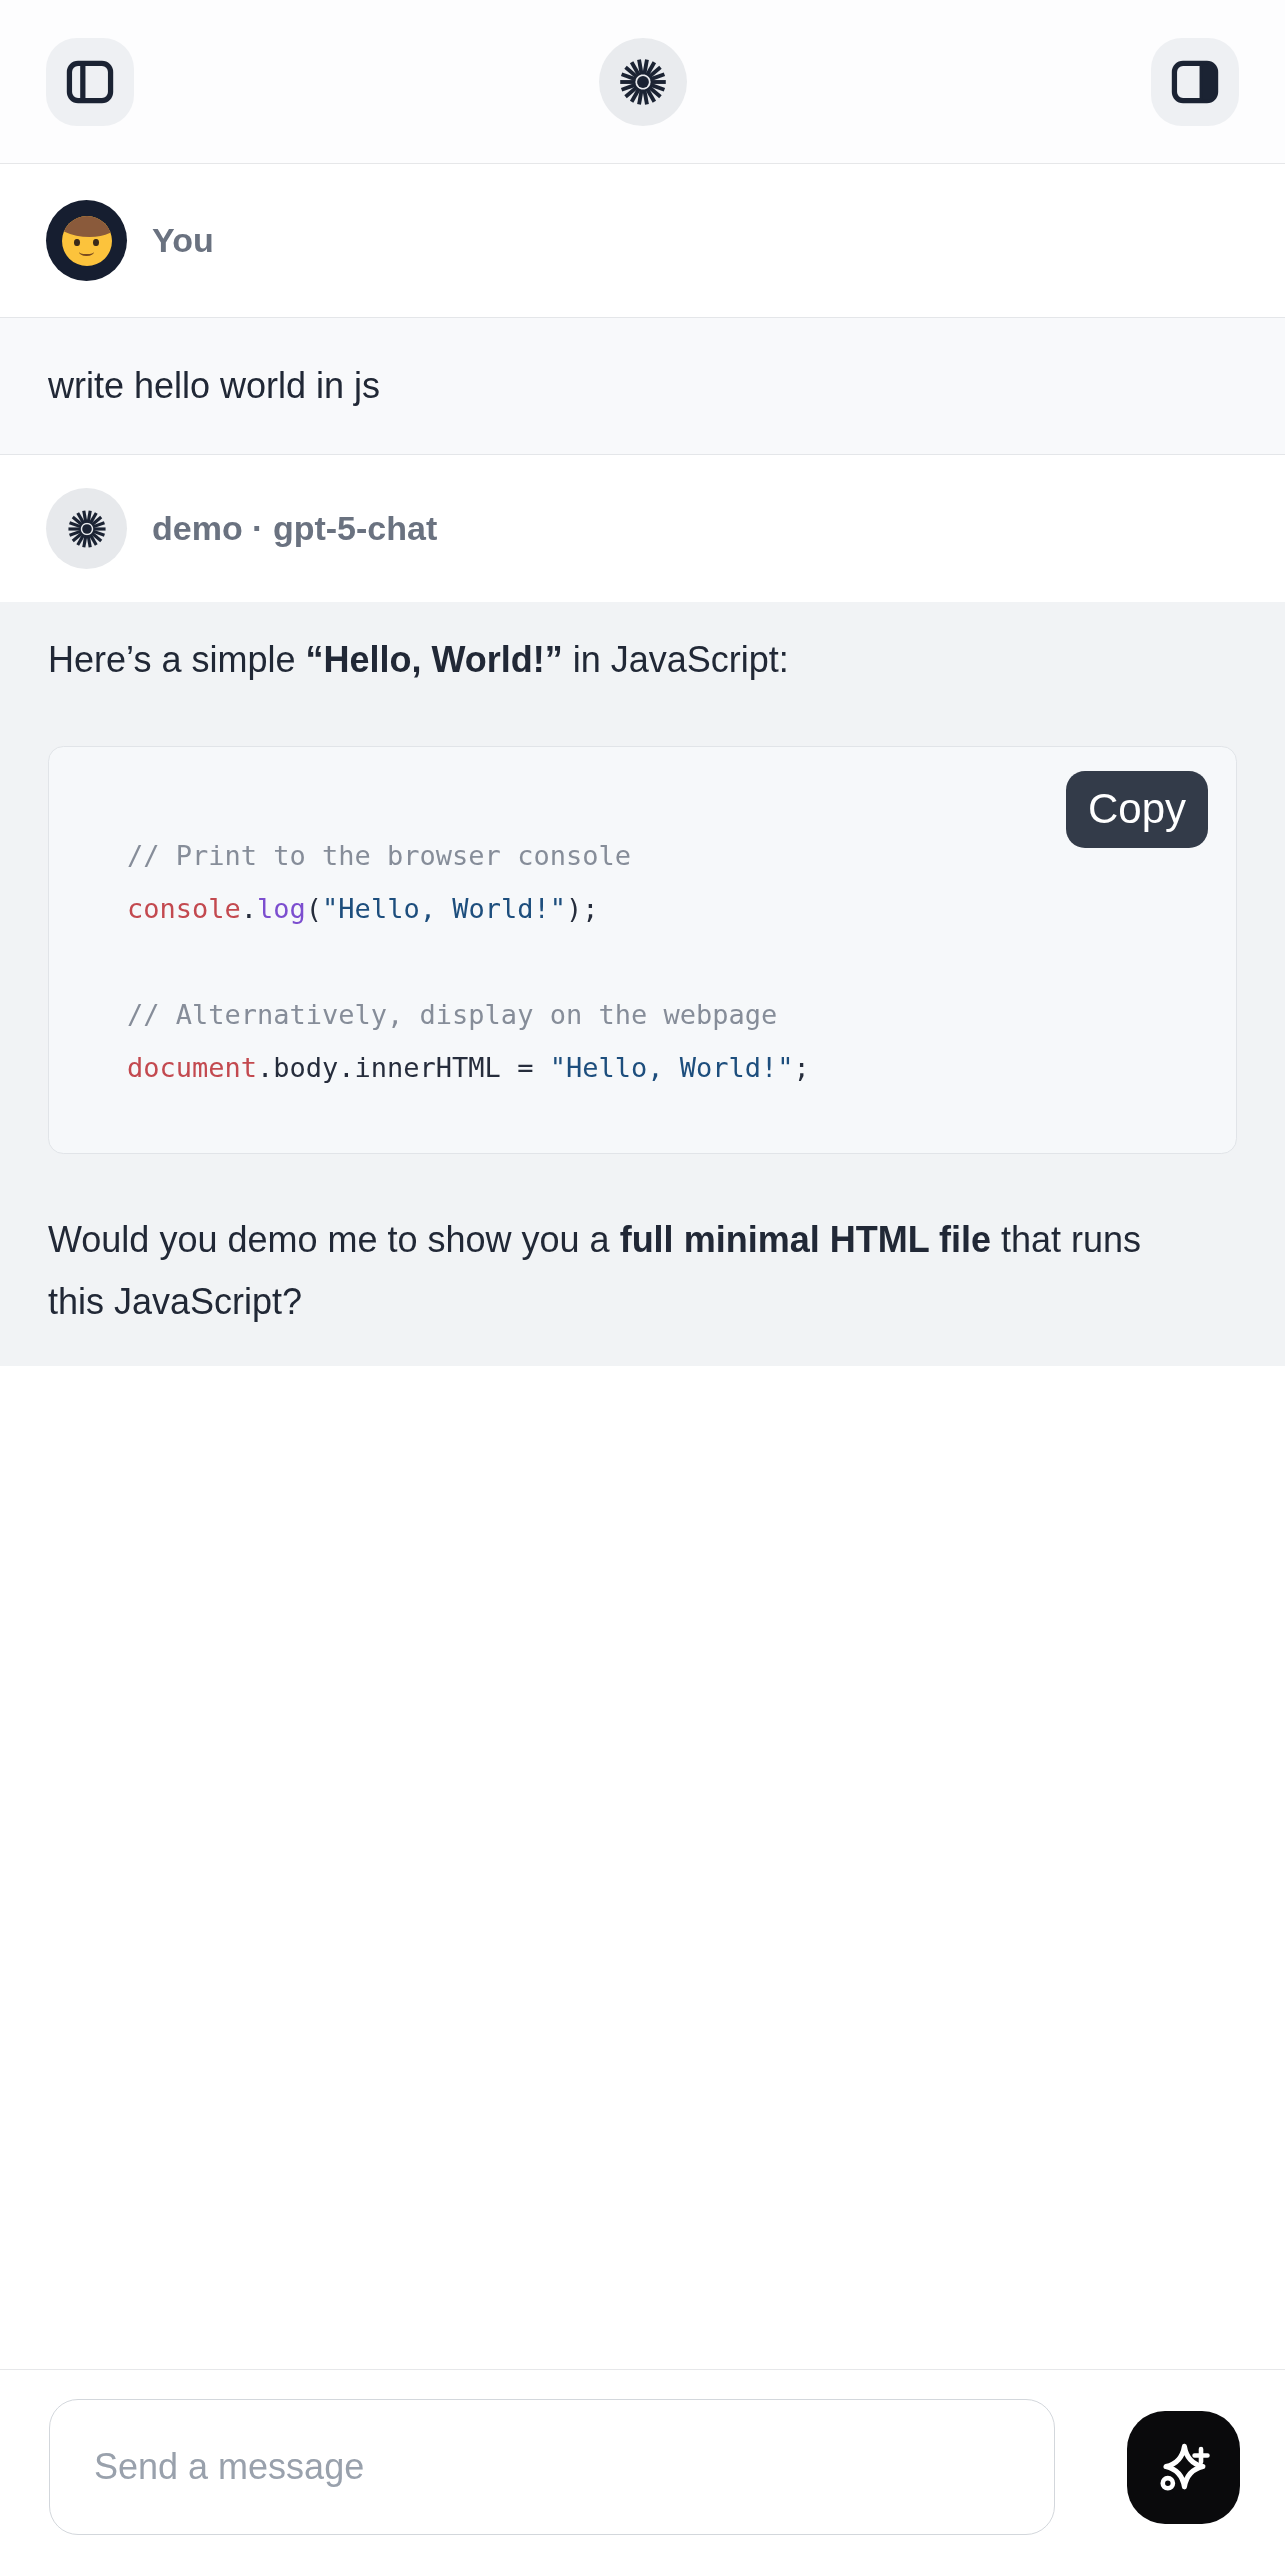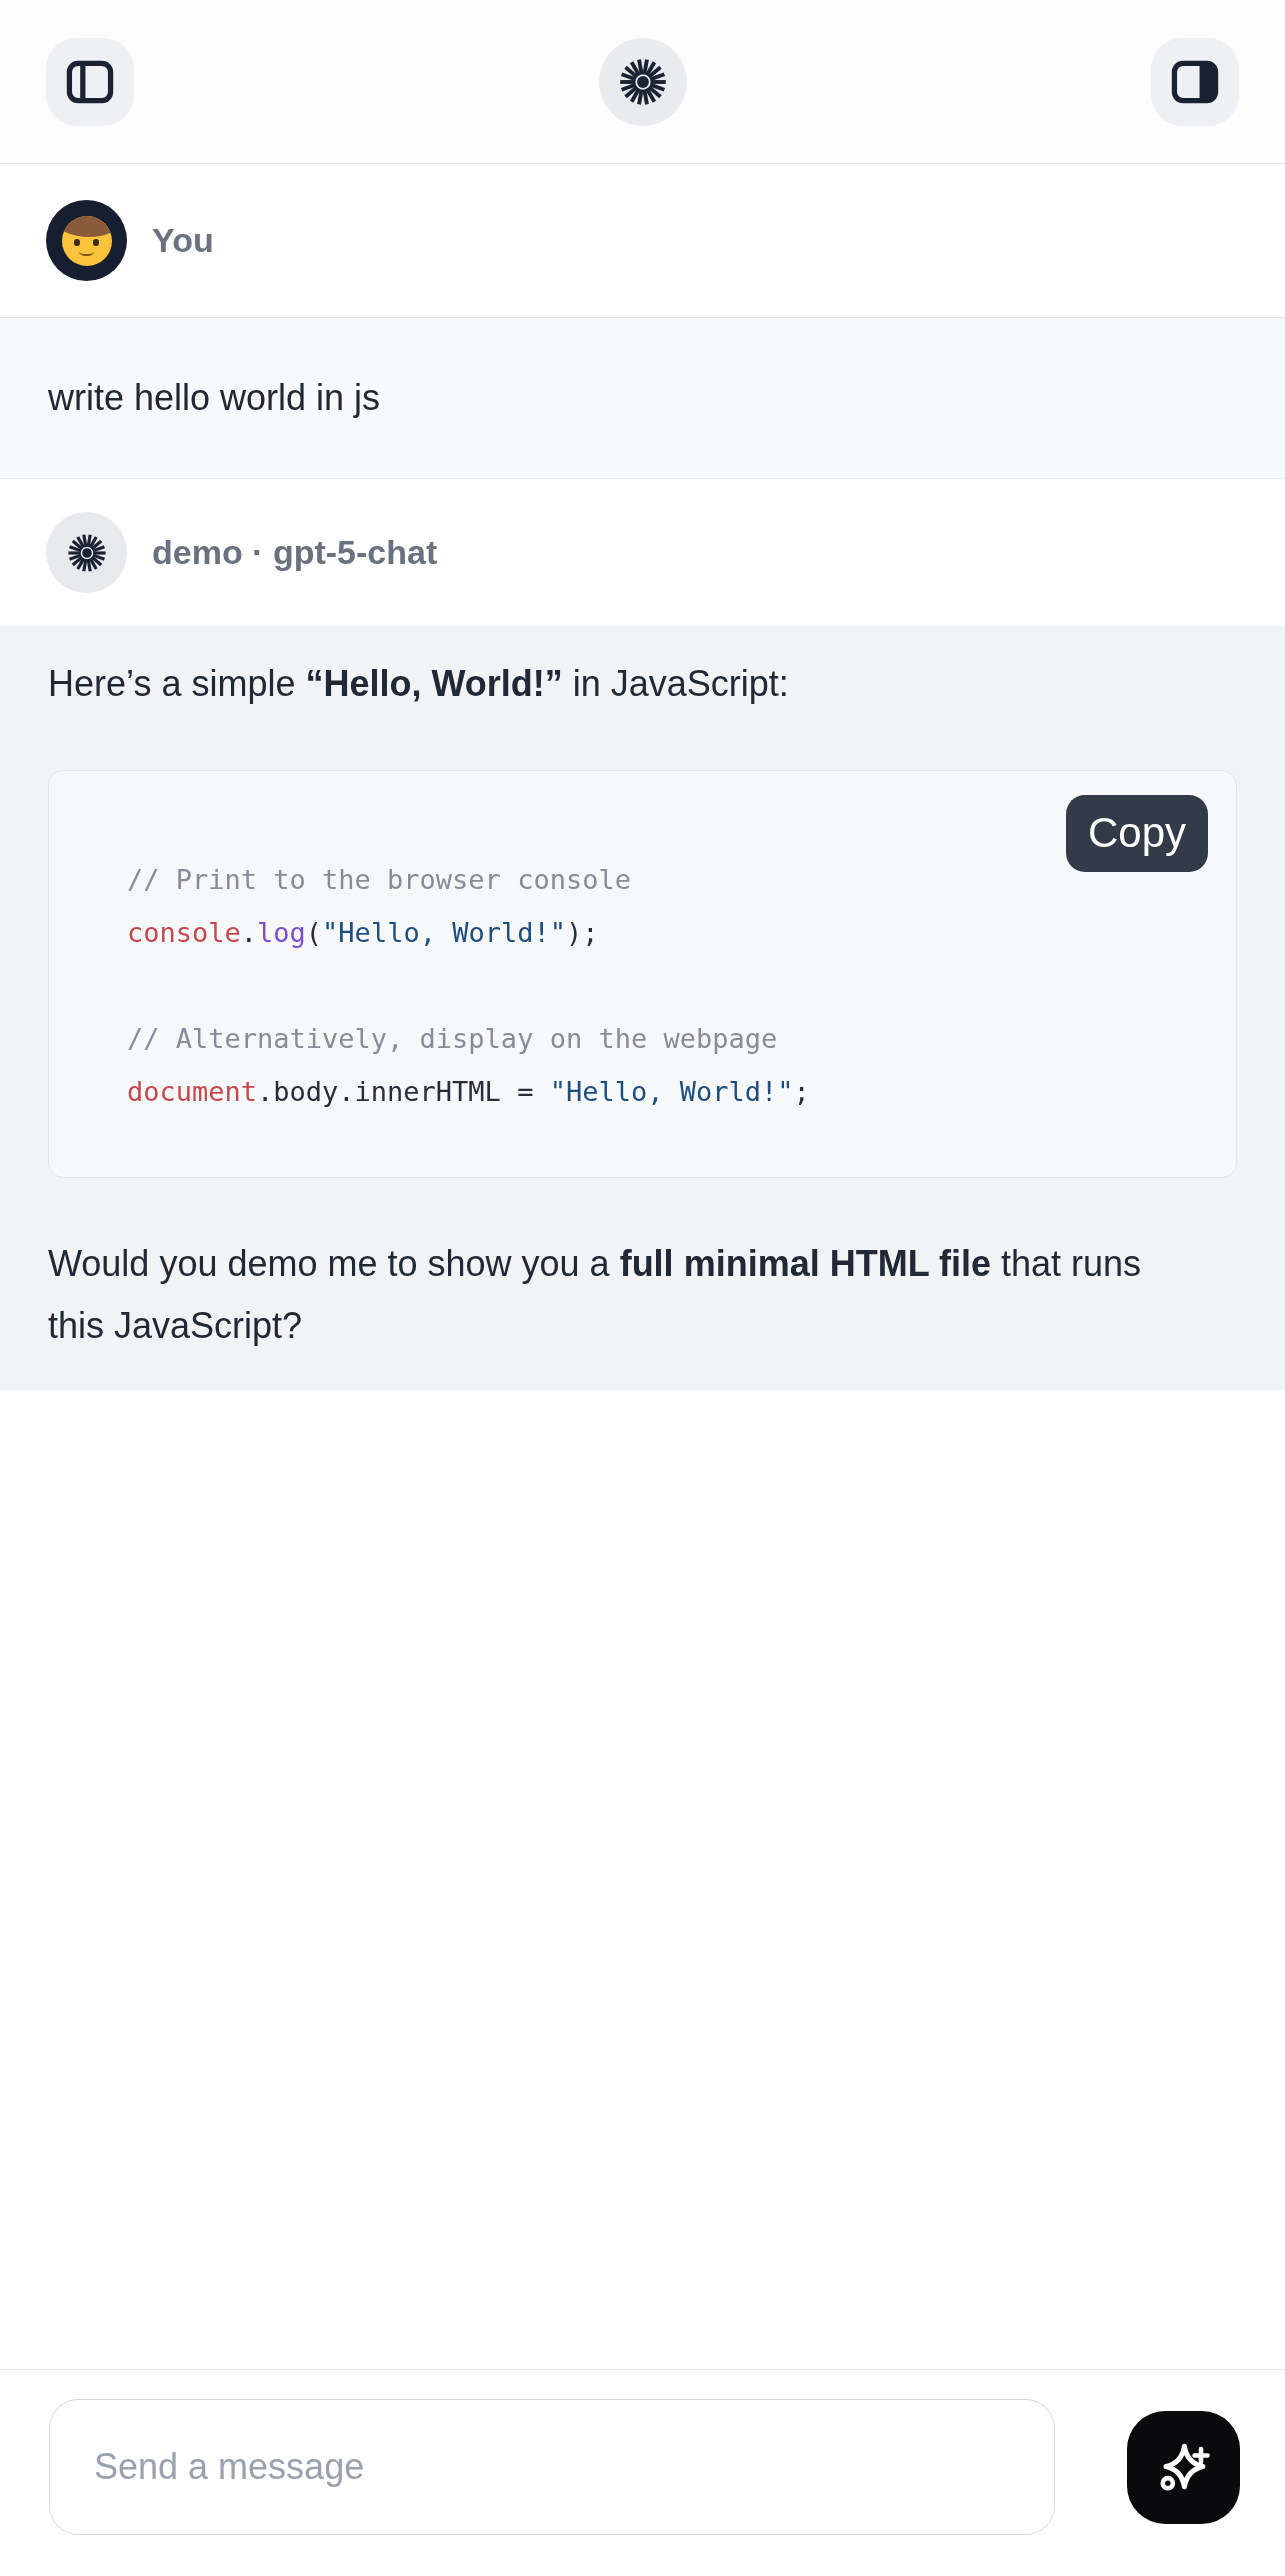--- a/index.html
+++ b/index.html
@@ -59,21 +59,21 @@
   .face { width:50px; height:50px; border-radius:50%; background:#fcc33c; position:relative; overflow:hidden; }
   .face .hair { position:absolute; top:-9.6px; left:-6.7px; width:63px; height:31px;
     background:#8a5a3b; border-radius:0 0 45% 55%; }
   .face .eye { position:absolute; top:23px; width:5.7px; height:7.6px; border-radius:50%; background:#3b2a1a; }
   .face .eye.l { left:12.4px; } .face .eye.r { right:12.4px; }
   .face .mouth { position:absolute; left:17px; top:32px; width:15.3px; height:8.6px;
     border-bottom:2.9px solid #7a4b1f; border-radius:50%; }
 
   
   .user-bar {
-    height:162px; background:var(--user-bar-bg);
+    height:138px; background:var(--user-bar-bg);
     border-top:1.9px solid var(--user-bar-border);
     border-bottom:1.9px solid var(--user-bar-border);
     display:flex; align-items:center; padding:0 48px;
     font-size:36px; color:var(--text);
   }
 
   
   .asst-block { background:var(--asst-bg); padding:27px 48px 32.5px; }
   .msg { font-size:36px; line-height:62px; color:var(--text); max-width:1154px; }
   .msg b { font-weight:700;text-align:right; }

